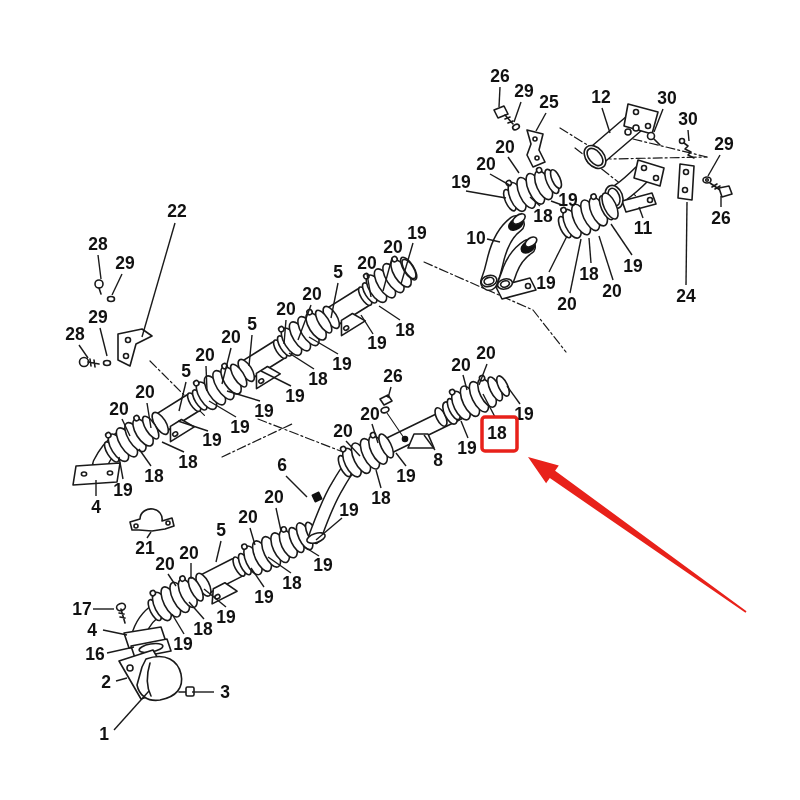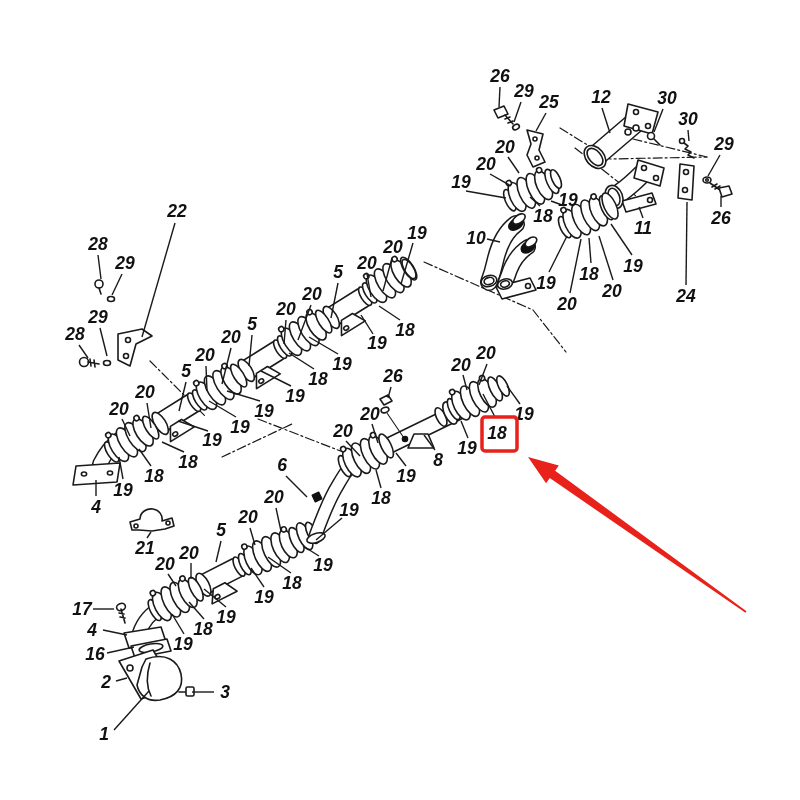--- a/index.html
+++ b/index.html
@@ -1,17 +1,17 @@
 <!DOCTYPE html>
 <html><head>
 <meta charset="utf-8">
 <style>
   html,body{margin:0;padding:0;background:#ffffff;}
   #stage{position:relative;width:800px;height:800px;background:#ffffff;overflow:hidden;
-         font-family:"Liberation Sans", sans-serif;font-style:italic;}
+         font-family:"Liberation Sans", sans-serif;}
   svg{position:absolute;left:0;top:0;}
   #artwork{stroke:#1a1a1a;fill:#ffffff;stroke-width:1.6;stroke-linejoin:round;stroke-linecap:round;}
   .tO{fill:none;stroke:#1a1a1a;}
   .tI{fill:none;stroke:#ffffff;}
   .dash{fill:none;stroke:#1a1a1a;stroke-width:1.2;stroke-dasharray:9 3 2 3;}
   .leader{fill:none;stroke:#1a1a1a;stroke-width:1.4;}
   .part-label{font-weight:bold;font-size:17.5px;fill:#111111;}
   .blk{fill:#111111;stroke:#111111;}
 </style>
 </head>

